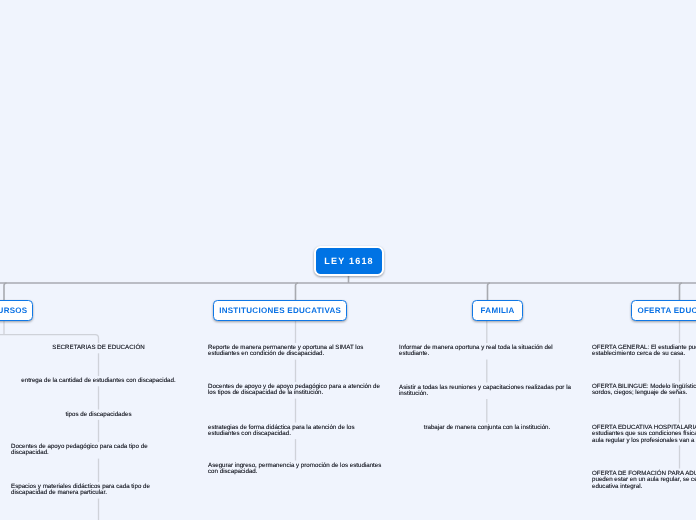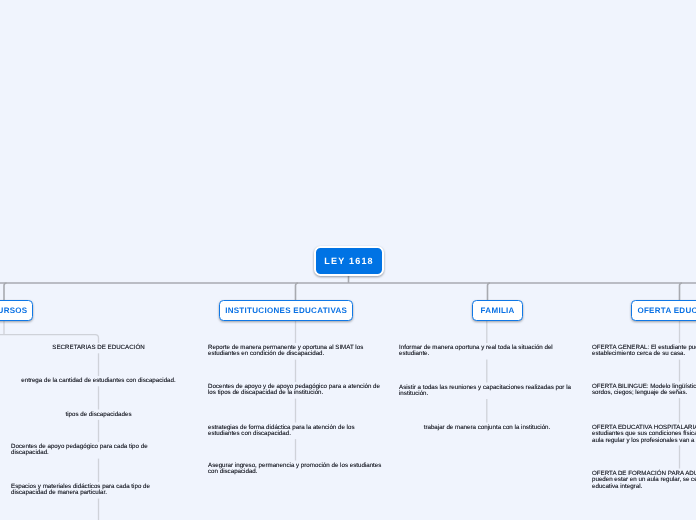--- a/index.html
+++ b/index.html
@@ -81,21 +81,21 @@
     <path d="M486.8 321 L486.8 343.0" stroke="#cfd2d9" stroke-width="1.3" fill="none"></path>
     <path d="M486.8 359.6 L486.8 382.5" stroke="#cfd2d9" stroke-width="1.3" fill="none"></path>
     <path d="M486.8 399.1 L486.8 422.5" stroke="#cfd2d9" stroke-width="1.3" fill="none"></path>
     <path d="M679.5 321 L679.5 343.0" stroke="#cfd2d9" stroke-width="1.3" fill="none"></path>
     <path d="M679.5 359.6 L679.5 381.5" stroke="#cfd2d9" stroke-width="1.3" fill="none"></path>
     <path d="M679.5 398.1 L679.5 422.5" stroke="#cfd2d9" stroke-width="1.3" fill="none"></path>
     <path d="M679.5 445.4 L679.5 468.5" stroke="#cfd2d9" stroke-width="1.3" fill="none"></path>
   </svg>
   <div class="node-root" style="left:313.5px;top:245.6px;width:70px;height:30.2px;">LEY 1618</div>
   <div class="node-branch" style="left:-26.0px;top:300px;width:59px;height:21px;">RECURSOS</div>
-  <div class="node-branch" style="left:219px;top:300px;width:134px;height:21px;">INSTITUCIONES EDUCATIVAS</div>
+  <div class="node-branch" style="left:213px;top:300px;width:134px;height:21px;">INSTITUCIONES EDUCATIVAS</div>
   <div class="node-branch" style="left:472px;top:300px;width:51px;height:21px;">FAMILIA</div>
   <div class="node-branch" style="left:631.0px;top:300px;width:97px;height:21px;">OFERTA EDUCATIVA</div>
   <div class="leaf" style="left:11.0px;top:345.0px;width:175px;">SECRETARIAS DE EDUCACIÓN</div>
   <div class="leaf" style="left:11.0px;top:378.0px;width:175px;">entrega de la cantidad de estudiantes con discapacidad.</div>
   <div class="leaf" style="left:11.0px;top:411.5px;width:175px;">tipos de discapacidades</div>
   <div class="leaf multi" style="left:10.8px;top:444.0px;width:175px;">Docentes de apoyo pedagógico para cada tipo de discapacidad.</div>
   <div class="leaf multi" style="left:10.8px;top:484.0px;width:175px;">Espacios y materiales didácticos para cada tipo de discapacidad de manera particular.</div>
   <div class="leaf multi" style="left:207.8px;top:345.0px;width:176px;">Reporte de manera permanente y oportuna al SIMAT los estudiantes en condición de discapacidad.</div>
   <div class="leaf multi" style="left:207.8px;top:384.0px;width:176px;">Docentes de apoyo y de apoyo pedagógico para a atención de los tipos de discapacidad de la institución.</div>
   <div class="leaf multi" style="left:207.8px;top:424.5px;width:176px;">estrategias de forma didáctica para la atención de los estudiantes con discapacidad.</div>

